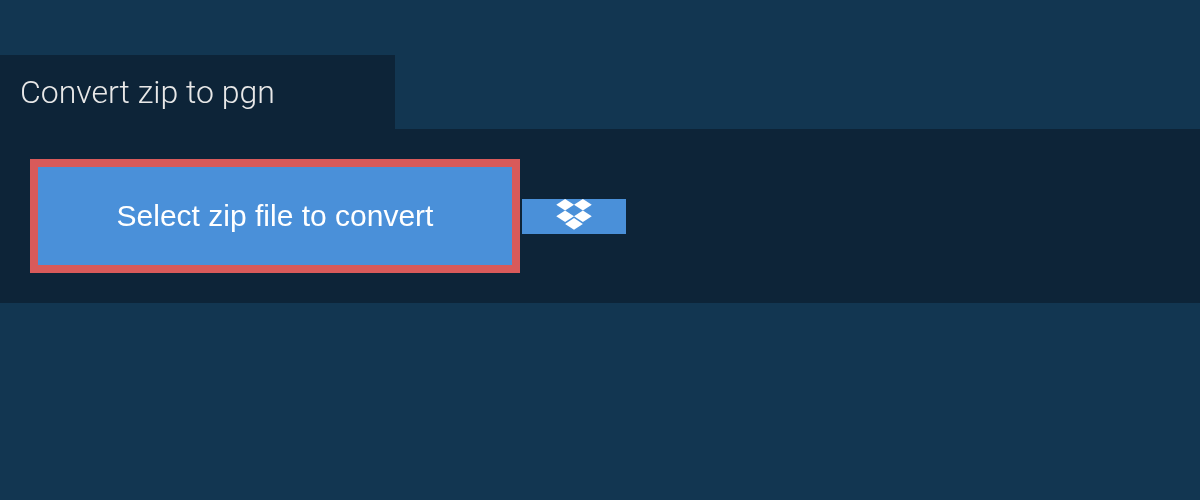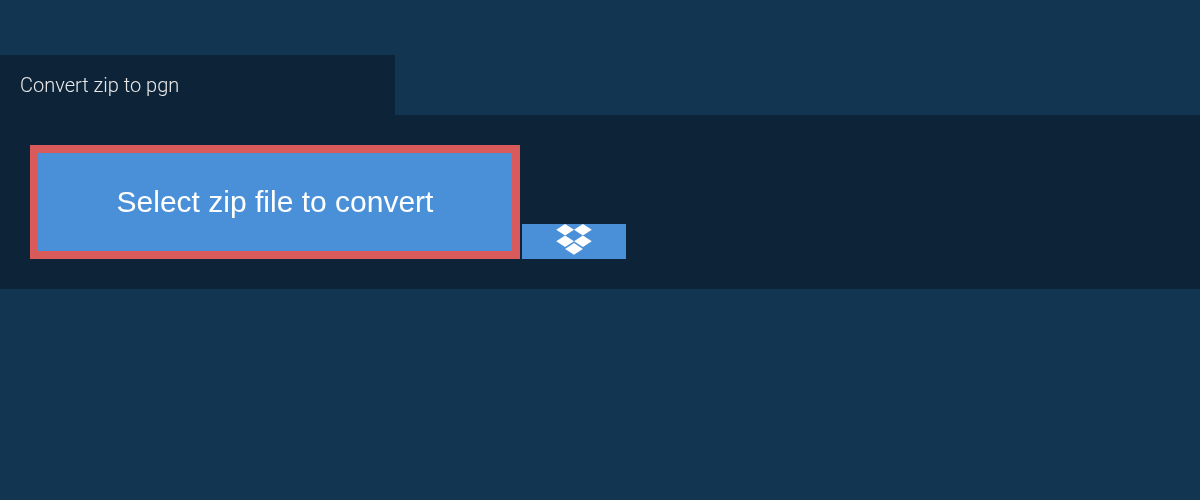--- a/index.html
+++ b/index.html
@@ -14,35 +14,35 @@
       font-family: -apple-system, BlinkMacSystemFont, "Segoe UI", Roboto, "Helvetica Neue", Arial, sans-serif;
       overflow: hidden;
     }
     .tab-container {
       margin-top: 55px;
     }
     .tab {
       display: inline-block;
       background: #0d2438;
       color: #e8e8e8;
-      font-size: 20px;
+      font-size: 32px;
       font-weight: 300;
       padding: 18px 32px 18px 20px;
       min-width: 395px;
     }
     .content-panel {
       background: #0d2438;
       padding: 30px 0 30px 30px;
       margin-top: 0;
       width: 100%;
     }
     .button-group {
       display: flex;
       gap: 2px;
-      align-items: flex-end;
+      align-items: center;
     }
     .select-button {
       background: #4a90d9;
       border: 8px solid #d85a5a;
       color: #ffffff;
       font-size: 30px;
       font-weight: 300;
       padding: 32px 48px;
       cursor: pointer;
       display: flex;

